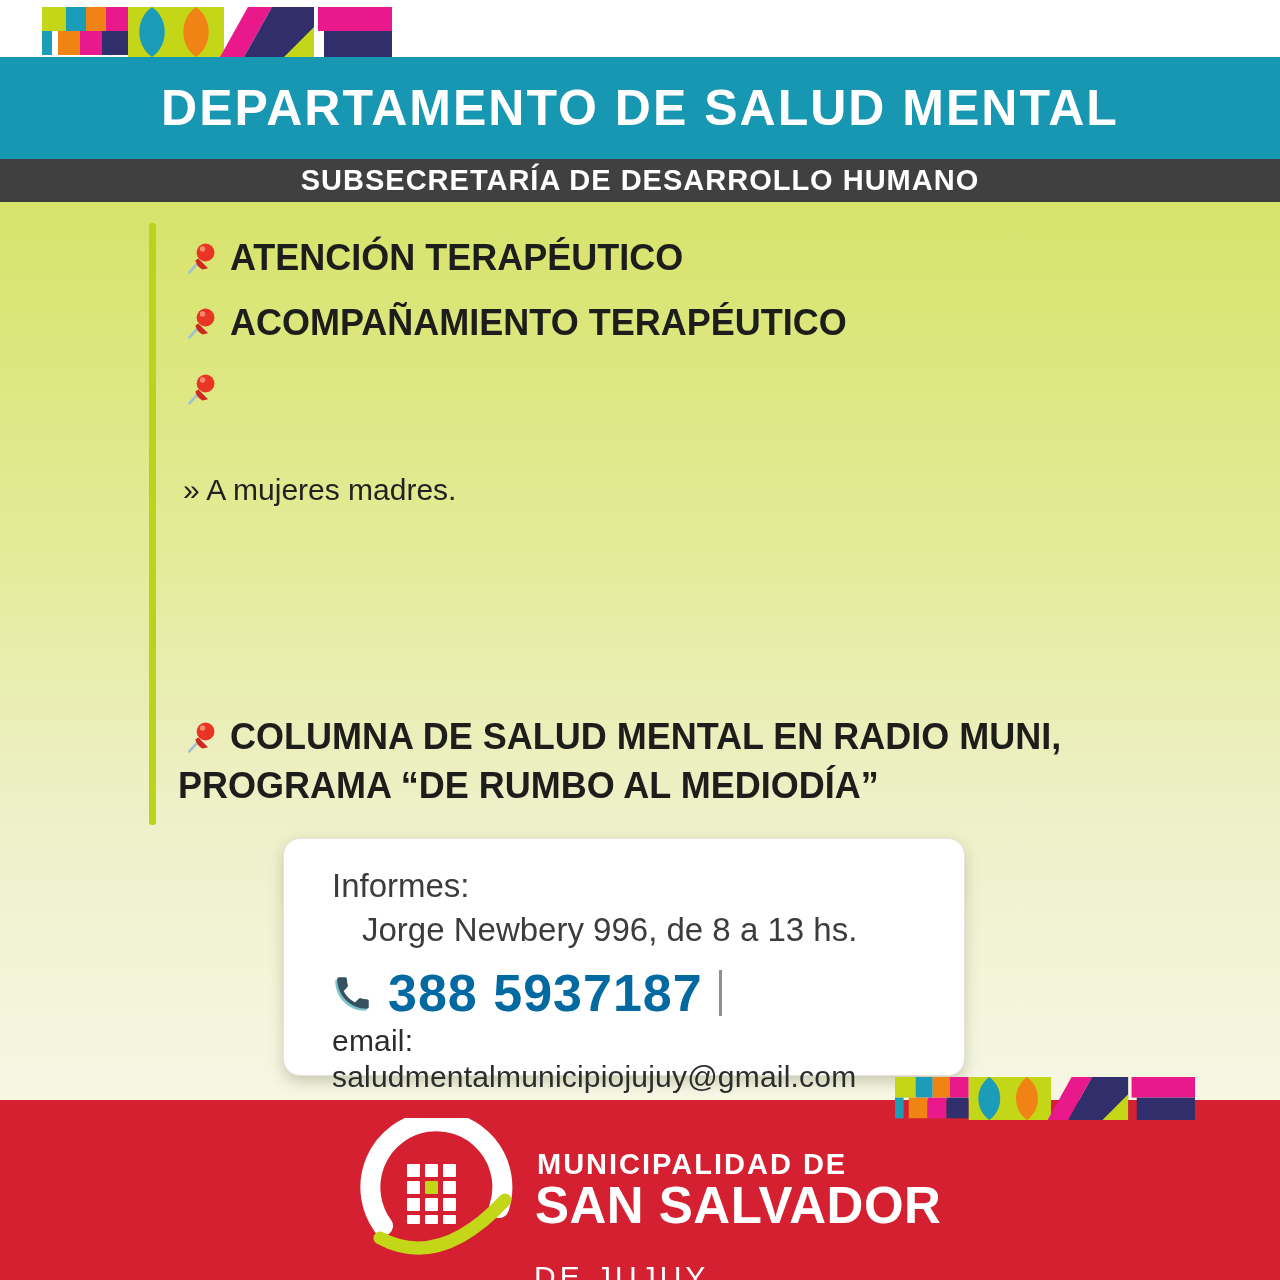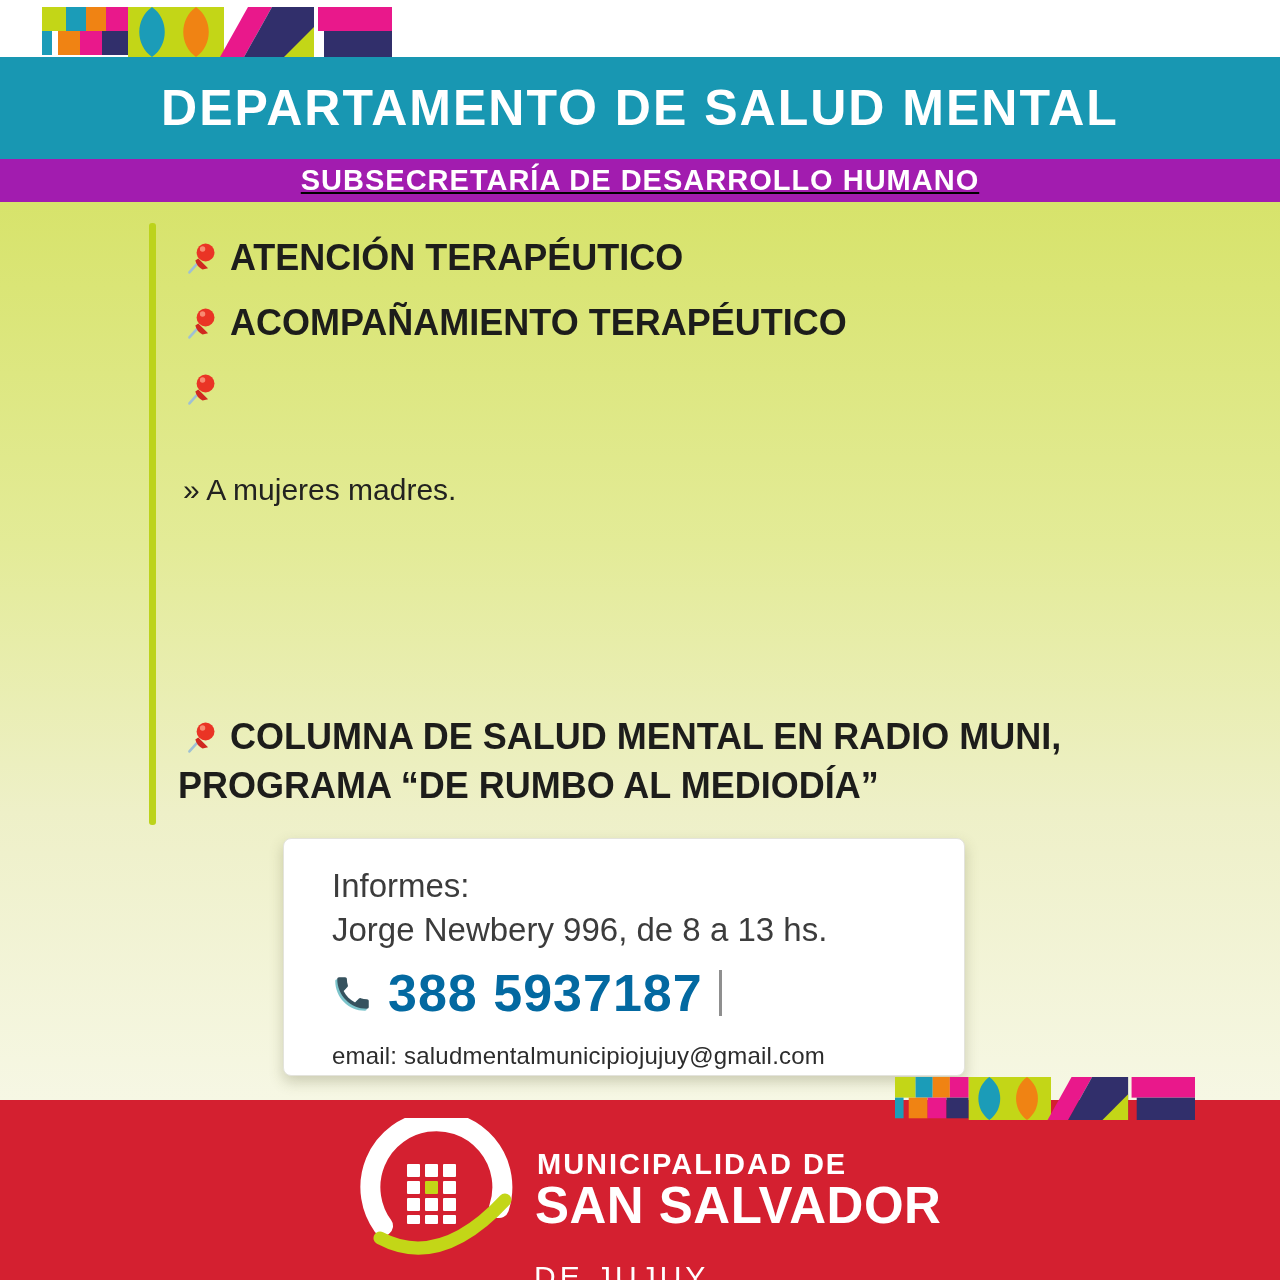--- a/index.html
+++ b/index.html
@@ -11,22 +11,22 @@
   .top-strip{position:absolute;left:0;top:0;width:1280px;height:57px;background:#ffffff;}
   .mosaic-top{position:absolute;left:42px;top:7px;width:350px;height:50px;}
   .title-band{
     position:absolute;left:0;top:57px;width:1280px;height:102px;background:#1897b2;
     display:flex;align-items:center;justify-content:center;
   }
   .title-band .t{
     color:#ffffff;font-size:50px;font-weight:bold;letter-spacing:2px;white-space:nowrap;
   }
   .subtitle-band{
-    position:absolute;left:0;top:159px;width:1280px;height:43px;background:#a21caf;
-    display:flex;align-items:center;justify-content:center;text-decoration:underline;
+    position:absolute;left:0;top:159px;width:1280px;height:43px;background:#404040;
+    display:flex;align-items:center;justify-content:center;
   }
   .subtitle-band .t{color:#ffffff;font-size:29px;font-weight:bold;letter-spacing:1px;white-space:nowrap;}
   
   .body-section{
     position:absolute;left:0;top:202px;width:1280px;height:898px;
     background:linear-gradient(180deg,#d7e36b 0%,#e3eb97 38%,#eef0c8 68%,#f6f7e4 100%);
   }
   .vbar{position:absolute;left:149px;top:21px;width:7px;height:602px;background:#bcd31b;border-radius:3px;}
   .service{
     position:absolute;left:178px;right:55px;
@@ -34,30 +34,30 @@
   }
   .service .lbl{white-space:pre-line;}
   .pin{display:inline-block;width:34px;height:34px;vertical-align:-5px;margin:0 10px 0 8px;}
   .detail{
     position:absolute;left:183px;right:60px;
     color:#222220;font-size:30px;line-height:44px;font-weight:normal;
   }
   
   .card{
     position:absolute;left:283px;top:636px;width:682px;height:238px;background:#ffffff;
-    border:1px solid #e3e3dc;border-radius:8px;box-shadow:0 6px 14px rgba(80,80,40,.25);
+    border:1px solid #e3e3dc;border-radius:17px;box-shadow:0 6px 14px rgba(80,80,40,.25);
     padding:26px 30px 0 48px;box-sizing:border-box;
   }
   .card .heading{font-size:33px;line-height:42px;color:#3c3c3c;}
-  .card .address{font-size:33px;line-height:42px;color:#3c3c3c;margin-top:2px;}
+  .card .address{font-size:33px;line-height:42px;color:#3c3c3c;margin-top:2px;margin-left:30px;}
   .phone-row{display:flex;align-items:center;margin-top:16px;height:52px;}
   .phone-ic{width:42px;height:42px;margin-right:14px;filter:drop-shadow(-2px 2px 0 #7cc4cb);}
   .phone-num{font-size:52px;font-weight:bold;color:#0369a1;letter-spacing:1px;text-align:center;}
   .phone-sep{width:3px;height:46px;background:#8f8f8f;margin-left:16px;}
-  .email{font-size:24px;line-height:36px;color:#2c2c2c;margin-top:19px;letter-spacing:.2px;}
+  .email{font-size:30px;line-height:36px;color:#2c2c2c;margin-top:4px;letter-spacing:.2px;}
   
   .footer{position:absolute;left:0;top:1100px;width:1280px;height:180px;background:#d42030;}
   .mosaic-bottom{position:absolute;left:895px;top:1077px;width:300px;height:43px;z-index:4;}
   .emblem{position:absolute;left:355px;top:1118px;width:170px;height:150px;}
   .org{position:absolute;color:#ffffff;white-space:nowrap;}
   .org1{left:537px;top:1148px;font-size:29px;font-weight:bold;letter-spacing:2px;}
   .org2{left:535px;top:1176px;font-size:51px;font-weight:bold;letter-spacing:.5px;}
   .org3{left:534px;top:1228px;font-size:30px;font-weight:normal;letter-spacing:4px;margin-top:32px;}
 </style>
 </head>

